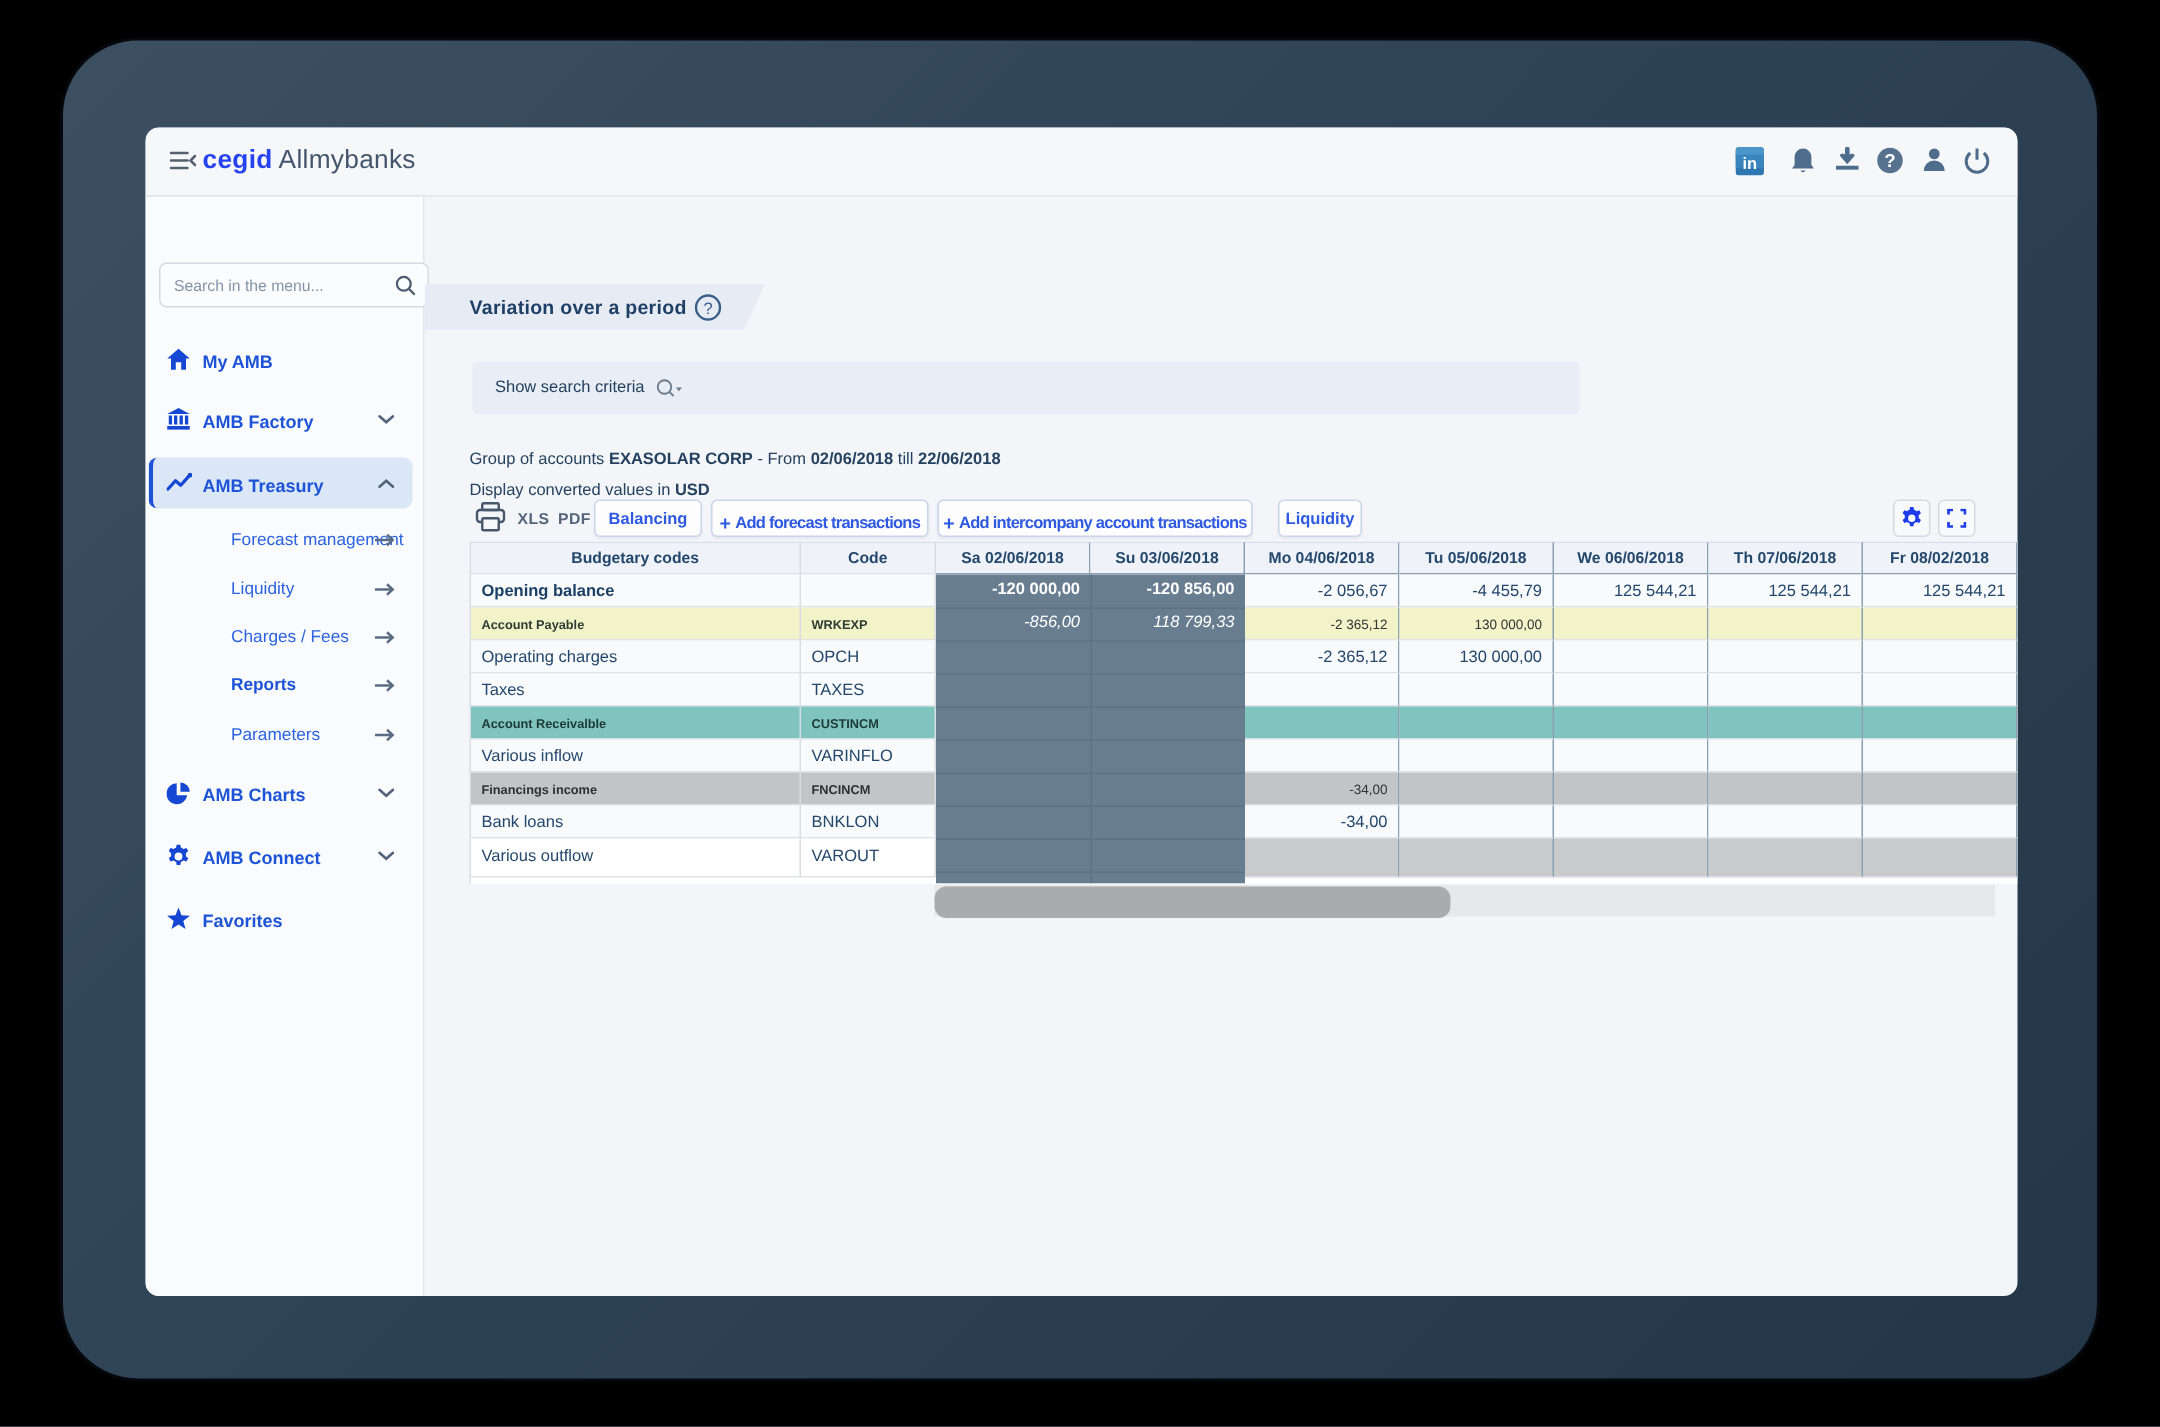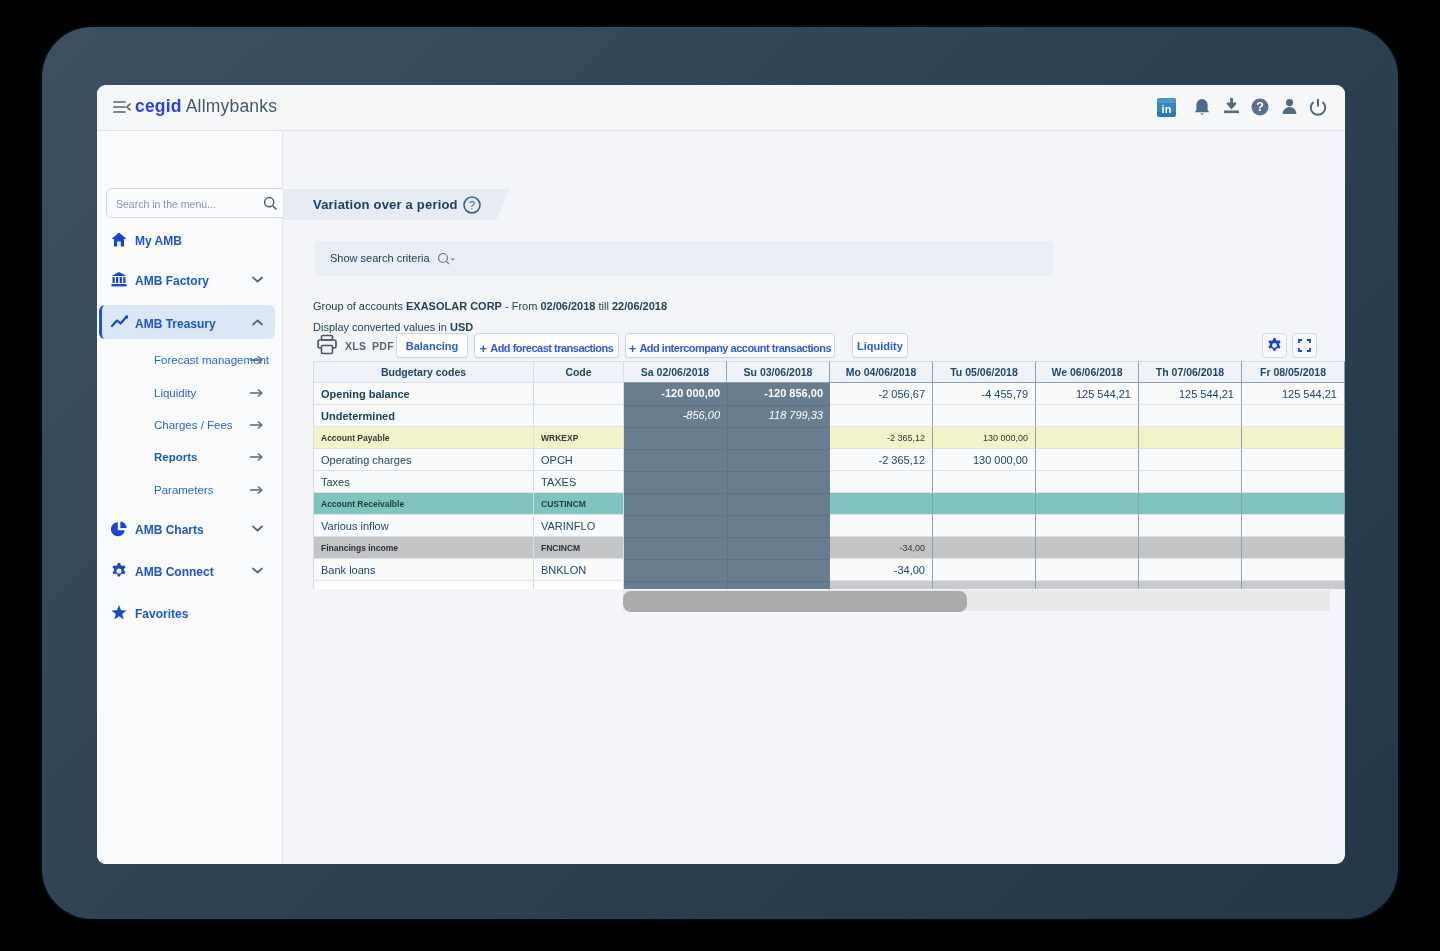--- a/index.html
+++ b/index.html
@@ -6,21 +6,21 @@
 html,body { width:1440px; height:951px; background:#000; overflow:hidden; font-family:"Liberation Sans", sans-serif; }
 .tablet { position:absolute; left:42px; top:27px; width:1356px; height:892px; border-radius:50px; background:linear-gradient(135deg,#3c5062 0%,#2f4356 45%,#243749 100%); box-shadow:0 0 0 2px #05080c; }
 .app { position:absolute; left:55px; top:58px; width:1248px; height:779px; background:#f3f5f8; border-radius:9px; overflow:hidden; }
 
 .top { position:absolute; left:0; top:0; width:1248px; height:46px; background:#f6f7f9; border-bottom:1px solid #e0e4e9; z-index:5; }
 .logo { position:absolute; left:38px; top:11px; font-size:17.5px; color:#44566e; letter-spacing:0.2px; }
 .logo b { color:#2543ef; font-weight:bold; margin-right:4px; }
 .ticon { position:absolute; top:13px; z-index:6; }
 
 .side { position:absolute; left:0; top:46px; width:186px; height:733px; background:#fafbfd; border-right:1px solid #e2e5ea; }
-.search { position:absolute; left:9px; top:103px; width:180px; height:30px; border:1px solid #d5d8de; border-radius:5px; background:#fbfcfd; }
+.search { position:absolute; left:9px; top:90px; width:180px; height:30px; border:1px solid #d5d8de; border-radius:5px; background:#fbfcfd; }
 .search span { position:absolute; left:9px; top:9px; font-size:10.5px; color:#8494a8; }
 .menu-item { position:absolute; left:0; width:186px; height:30px; }
 .menu-item .ic { position:absolute; left:14px; top:0; }
 .menu-item .tx { position:absolute; left:38px; top:2px; font-size:12px; font-weight:bold; color:#1d54d7; }
 .menu-item .ch { position:absolute; left:155px; top:4px; }
 .sel-bg { position:absolute; left:2px; top:220px; width:176px; height:34px; background:#dbe7f7; border-radius:6px; border-left:3px solid #1d54d7; }
 .sub-item { position:absolute; left:0; width:186px; height:24px; }
 .sub-item .tx { position:absolute; left:17px; top:3px; font-size:11.5px; color:#2b63e0;padding-left:40px; }
 .sub-item.bold .tx { font-weight:bold; color:#1d54d7; }
 .sub-item .ar { position:absolute; left:152px; top:4px; }
@@ -245,43 +245,32 @@
       <tbody>
             <tr>
               <th>Budgetary codes</th>
               <th>Code</th>
               <th class="d">Sa 02/06/2018</th>
               <th class="d">Su 03/06/2018</th>
               <th class="d">Mo 04/06/2018</th>
               <th class="d">Tu 05/06/2018</th>
               <th class="d">We 06/06/2018</th>
               <th class="d">Th 07/06/2018</th>
-              <th class="d">Fr 08/05/2018</th>
+              <th class="d">Fr 08/02/2018</th>
             </tr>
       <tr class="boldrow">
               <td class="lbl">Opening balance</td>
               <td></td>
               <td class="val"></td>
               <td class="val"></td>
               <td class="val">-2 056,67</td>
               <td class="val">-4 455,79</td>
               <td class="val">125 544,21</td>
               <td class="val">125 544,21</td>
               <td class="val">125 544,21</td>
-            </tr>
-      <tr class="boldrow">
-              <td class="lbl">Undetermined</td>
-              <td></td>
-              <td class="val"></td>
-              <td class="val"></td>
-              <td class="val"></td>
-              <td class="val"></td>
-              <td class="val"></td>
-              <td class="val"></td>
-              <td class="val"></td>
             </tr>
       <tr class="cat">
               <td class="lbl">Account Payable</td>
               <td class="lbl">WRKEXP</td>
               <td class="val"></td>
               <td class="val"></td>
               <td class="val">-2 365,12</td>
               <td class="val">130 000,00</td>
               <td class="val"></td>
               <td class="val"></td>

